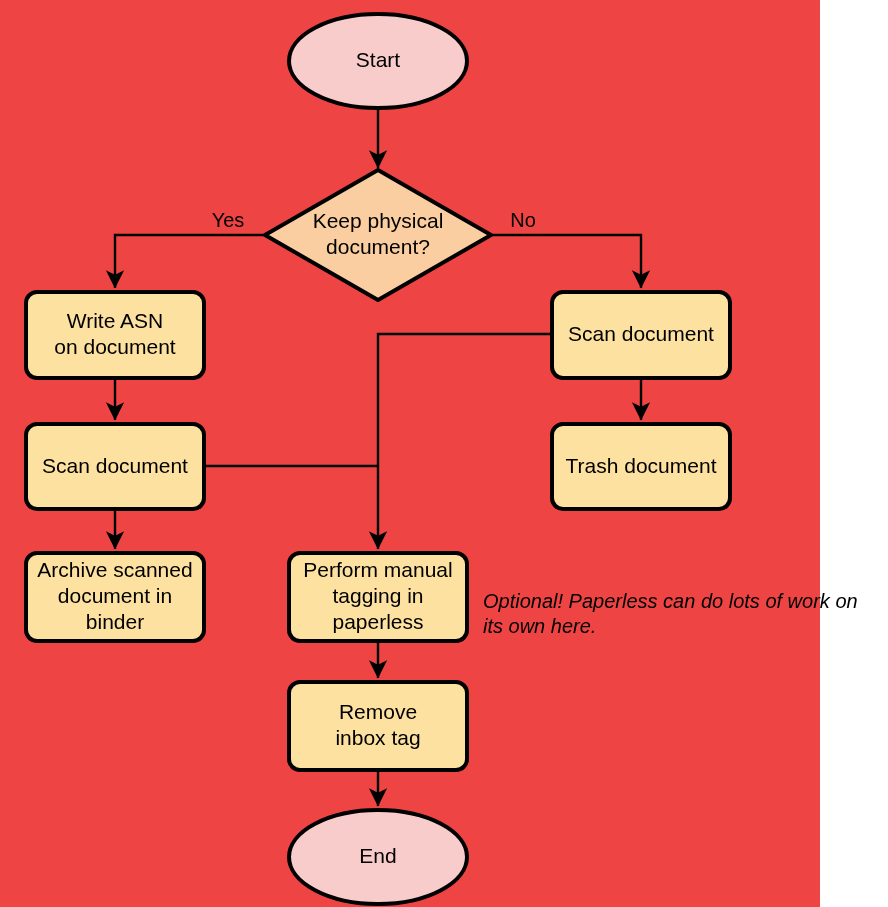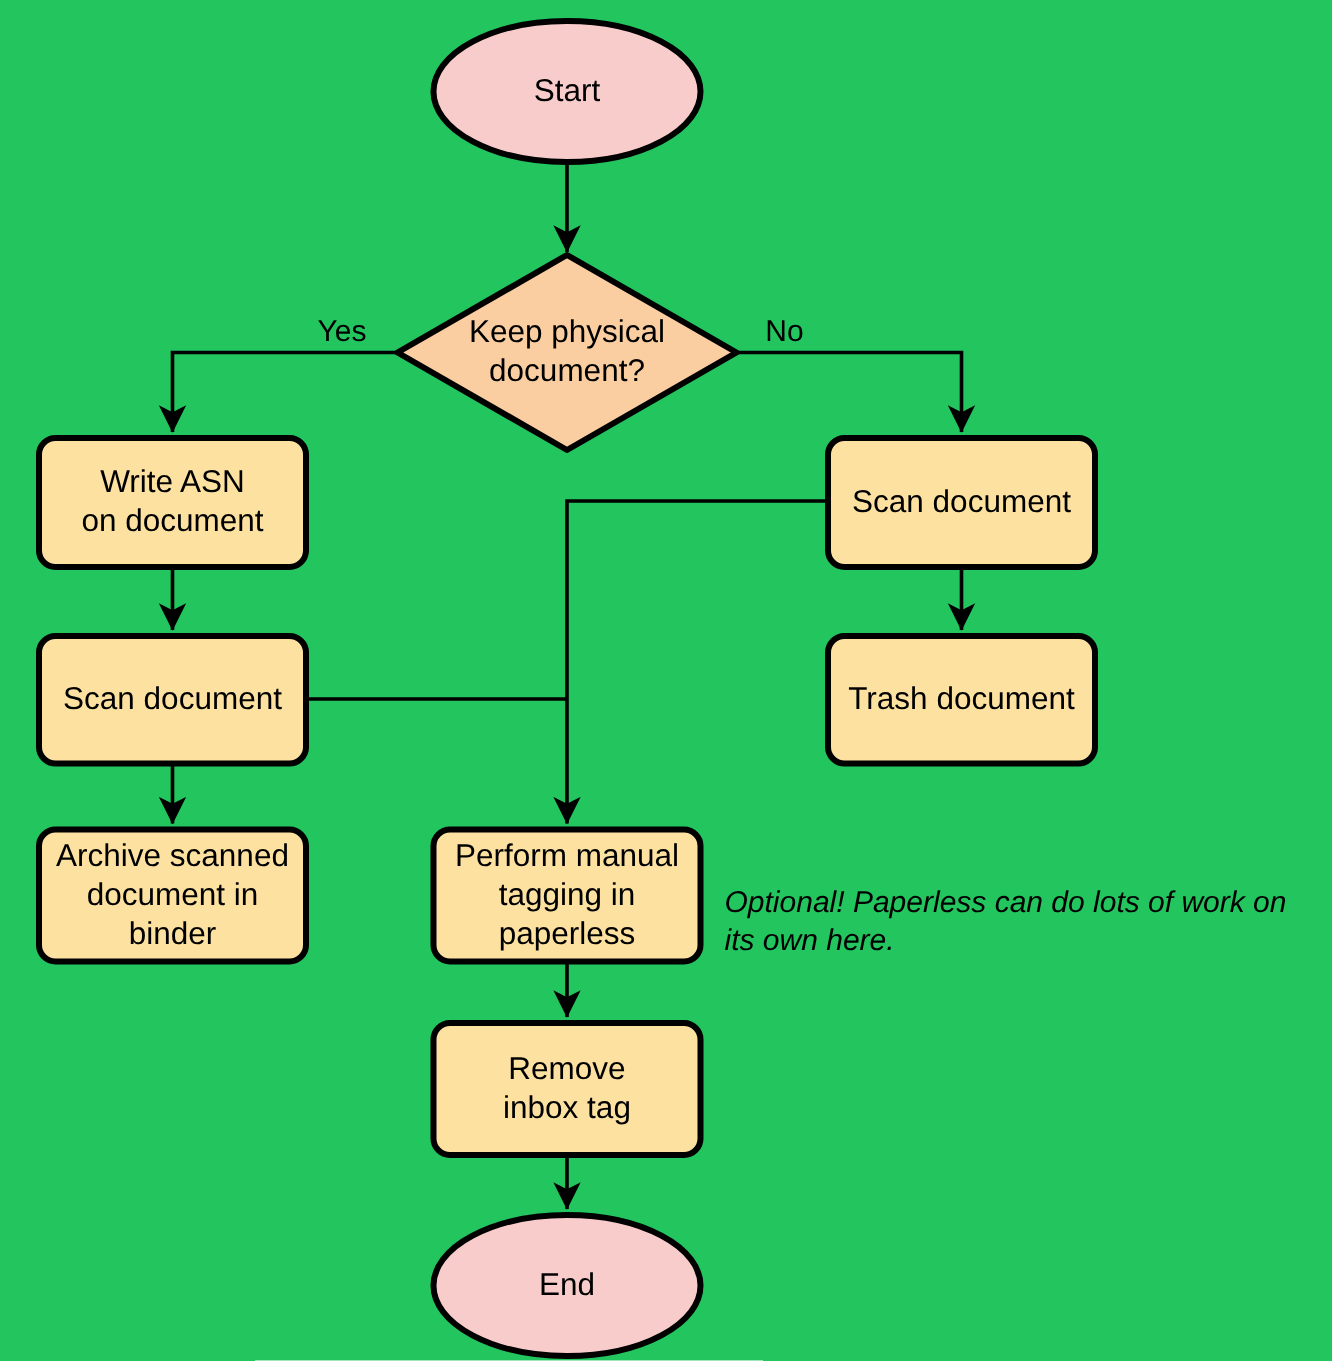--- a/index.html
+++ b/index.html
@@ -9,23 +9,23 @@
     background: #ffffff;
   }
   body {
     width: 888px;
     height: 907px;
     font-family: "Liberation Sans", sans-serif;
     overflow: hidden;
   }
   #flowchart-root {
     position: relative;
-    width: 888px;
+    width: 820px;
     height: 907px;
-    background: #22c55e;
+    background: #ef4444;
   }
   svg#flow-svg {
     display: block;
     width: 888px;
     height: 907px;
   }
   .node-shape {
     stroke: #000000;
     stroke-width: 4;
     stroke-linejoin: round;

